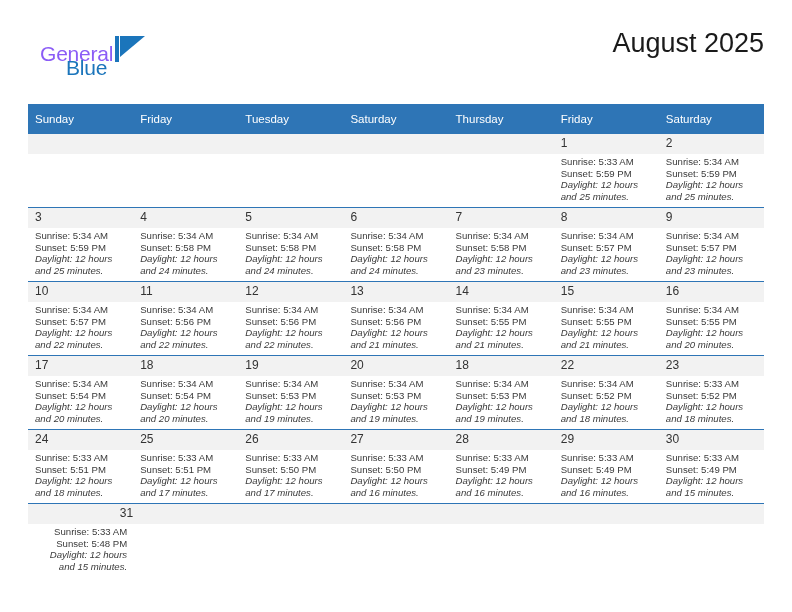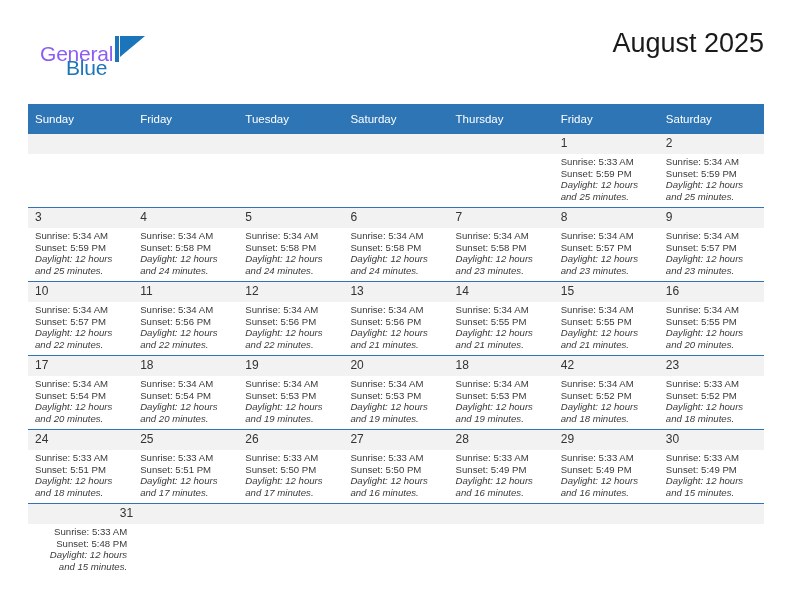--- a/index.html
+++ b/index.html
@@ -445,21 +445,21 @@
               <span class="day-number">18</span>
               <div class="day-info">
                 <div>Sunrise: 5:34 AM</div>
                 <div>Sunset: 5:53 PM</div>
                 <div class="daylight">Daylight: 12 hours and 19 minutes.</div>
               </div>
             </div>
           </td>
           <td>
             <div class="day-cell">
-              <span class="day-number">42</span>
+              <span class="day-number">22</span>
               <div class="day-info">
                 <div>Sunrise: 5:34 AM</div>
                 <div>Sunset: 5:52 PM</div>
                 <div class="daylight">Daylight: 12 hours and 18 minutes.</div>
               </div>
             </div>
           </td>
           <td>
             <div class="day-cell">
               <span class="day-number">23</span>

